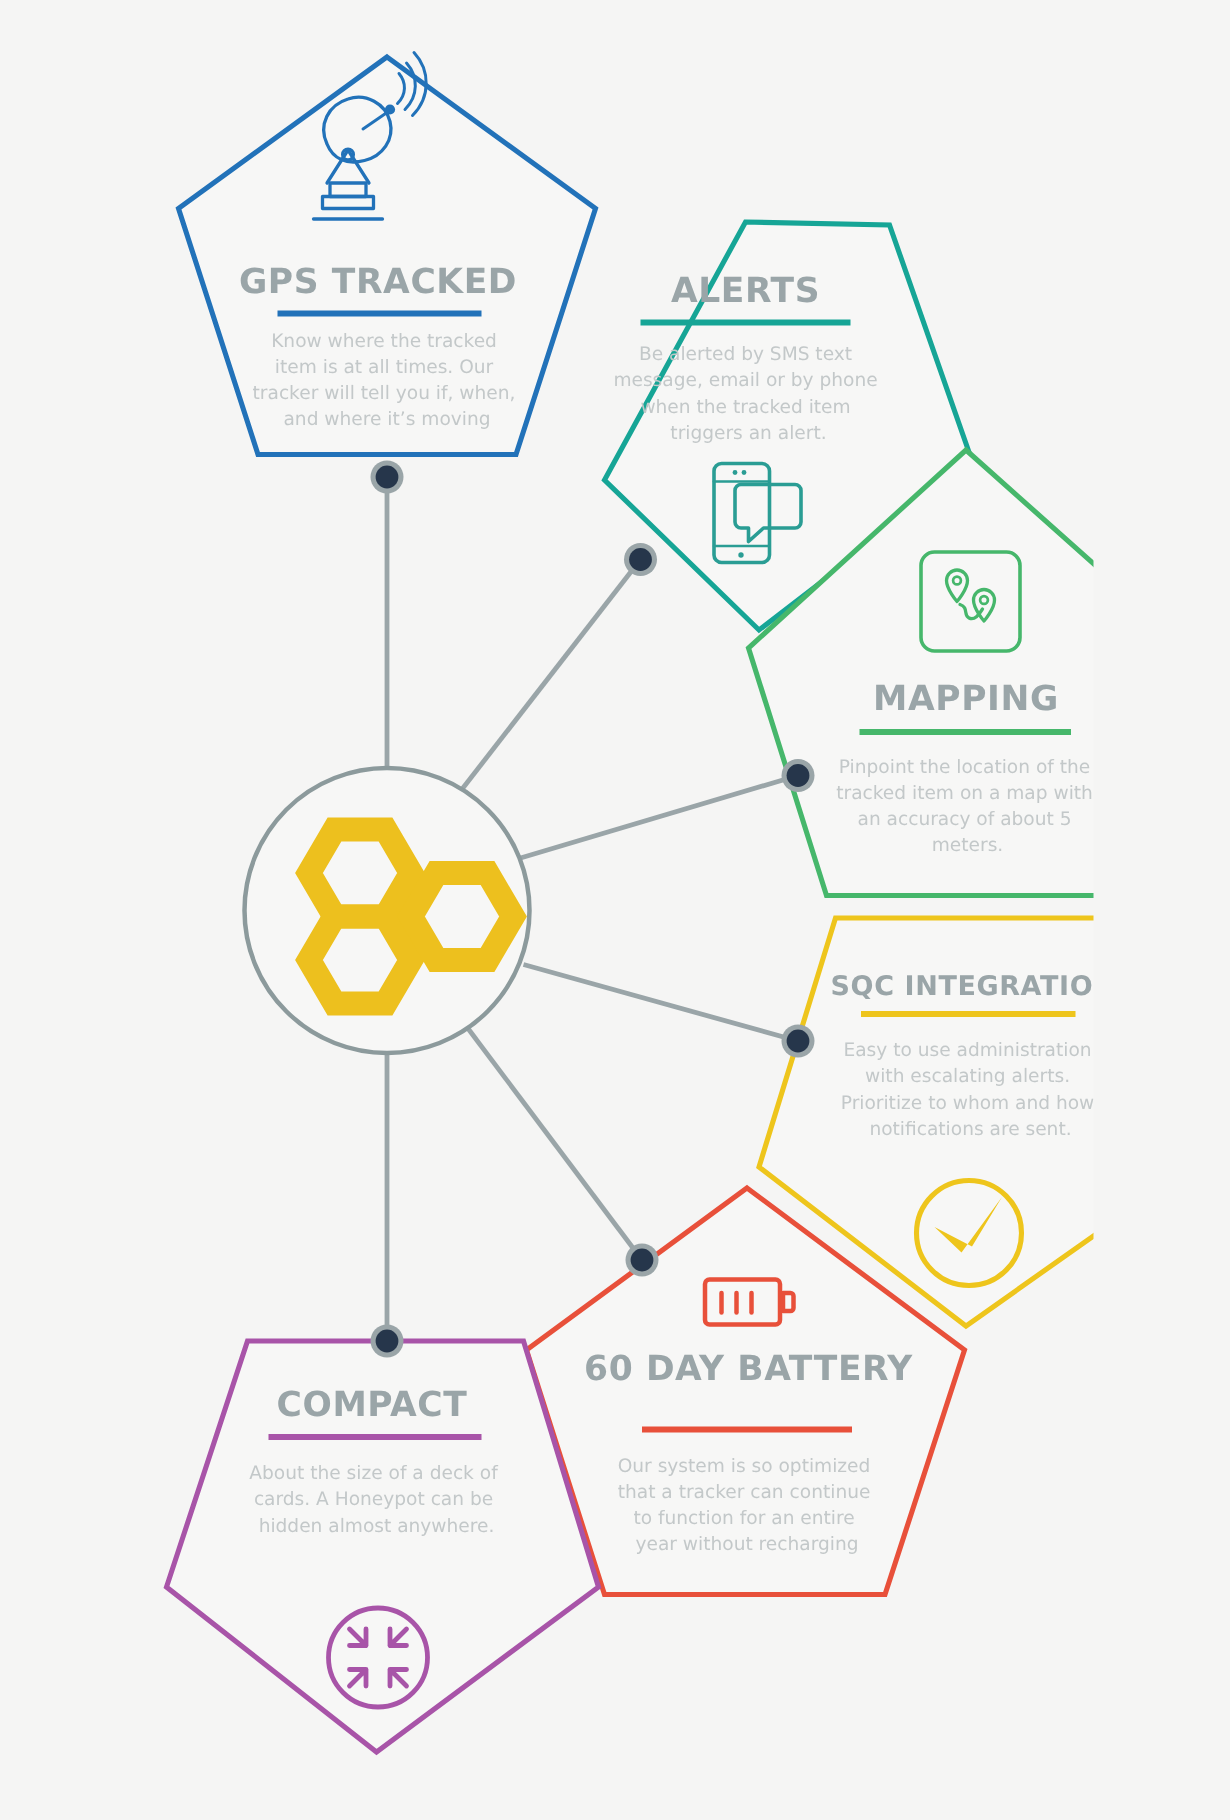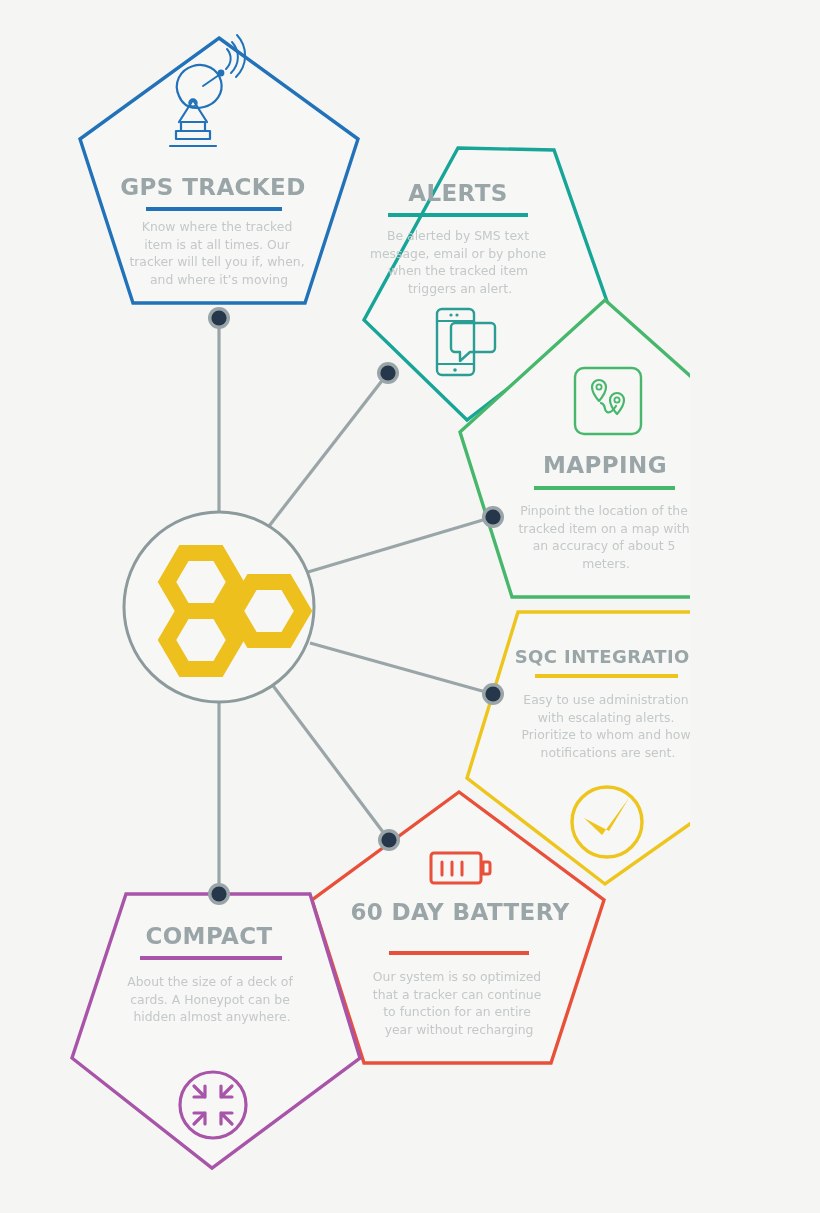--- a/index.html
+++ b/index.html
@@ -7,20 +7,21 @@
     padding: 0;
     background: #f5f5f4;
   }
   #stage {
     position: relative;
     width: 690px;
     height: 1213px;
     background: #f5f5f4;
     overflow: hidden;
     font-family: "DejaVu Sans", "Liberation Sans", sans-serif;
+    margin-left: 39px;
   }
   #art {
     position: absolute;
     inset: 0;
     width: 820px;
     height: 1213px;
   }
   .pent-title {
     font-weight: bold;
     fill: #9aa5a8;

